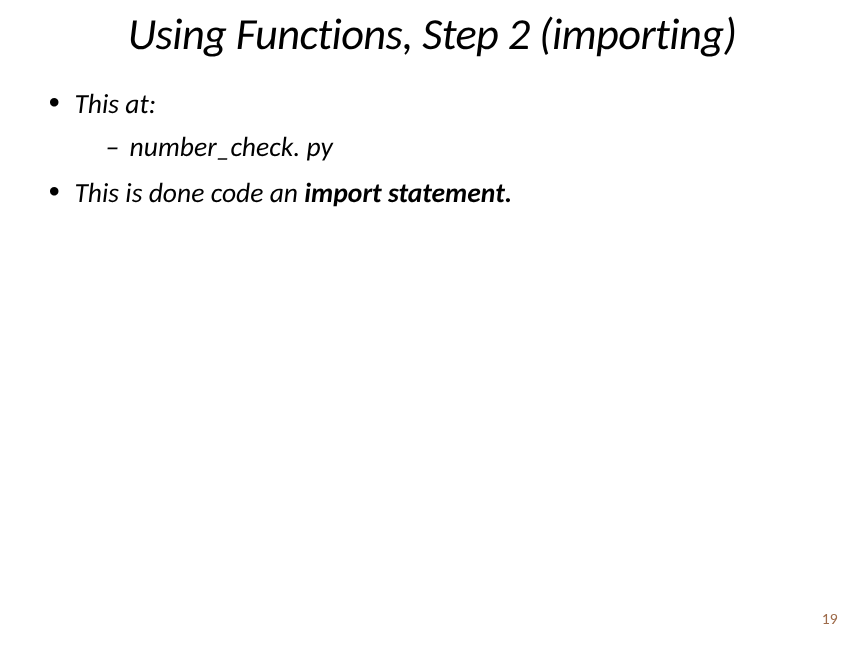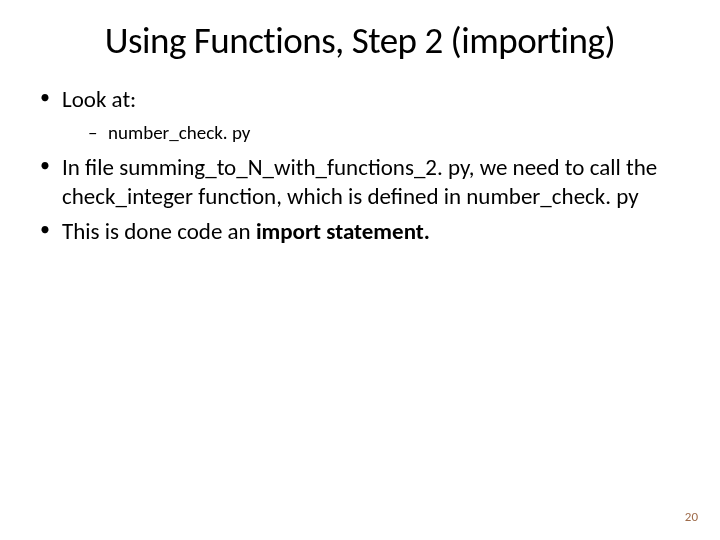--- a/index.html
+++ b/index.html
@@ -10,21 +10,22 @@
     body {
       width: 720px;
       height: 540px;
       background: #ffffff;
       font-family: Calibri, 'Segoe UI', Arial, sans-serif;
       color: #000000;
       position: relative;
       overflow: hidden;
     }
     .slide {
-      padding: 18px 30px 0 30px;
+      padding: 6px 30px 0 30px;
+      font-style: italic;
     }
     .title {
       font-size: 37px;
       font-weight: 400;
       text-align: center;
       margin-bottom: 22px;
       letter-spacing: -0.5px;
     }
     ul.level1 {
       list-style: none;
@@ -44,21 +45,21 @@
       top: 0;
       font-size: 20px;
     }
     ul.level2 {
       list-style: none;
       padding-left: 26px;
       margin-top: 6px;
       margin-bottom: 8px;
     }
     ul.level2 > li {
-      font-size: 19px;
+      font-size: 23px;
       line-height: 1.35;
       margin-bottom: 2px;
       padding-left: 20px;
       position: relative;
     }
     ul.level2 > li::before {
       content: "–";
       position: absolute;
       left: 0;
       top: 0;
@@ -75,25 +76,24 @@
     }
   </style>
 </head>
 <body>
 
 <div class="slide">
   <h1 class="title">Using Functions, Step 2 (importing)</h1>
 
   <ul class="level1">
     <li>
-      <span>Look at:</span>
+      <span>This at:</span>
       <ul class="level2">
         <li>number_check. py</li>
       </ul>
     </li>
-    <li>In file summing_to_N_with_functions_2. py, we need to call the check_integer function, which is defined in number_check. py</li>
     <li>
       <span>This is done code an </span><span class="bold">import statement.</span>
     </li>
   </ul>
 </div>
 
-<div class="page-number">20</div>
+<div class="page-number">19</div>
 
 </body></html>

